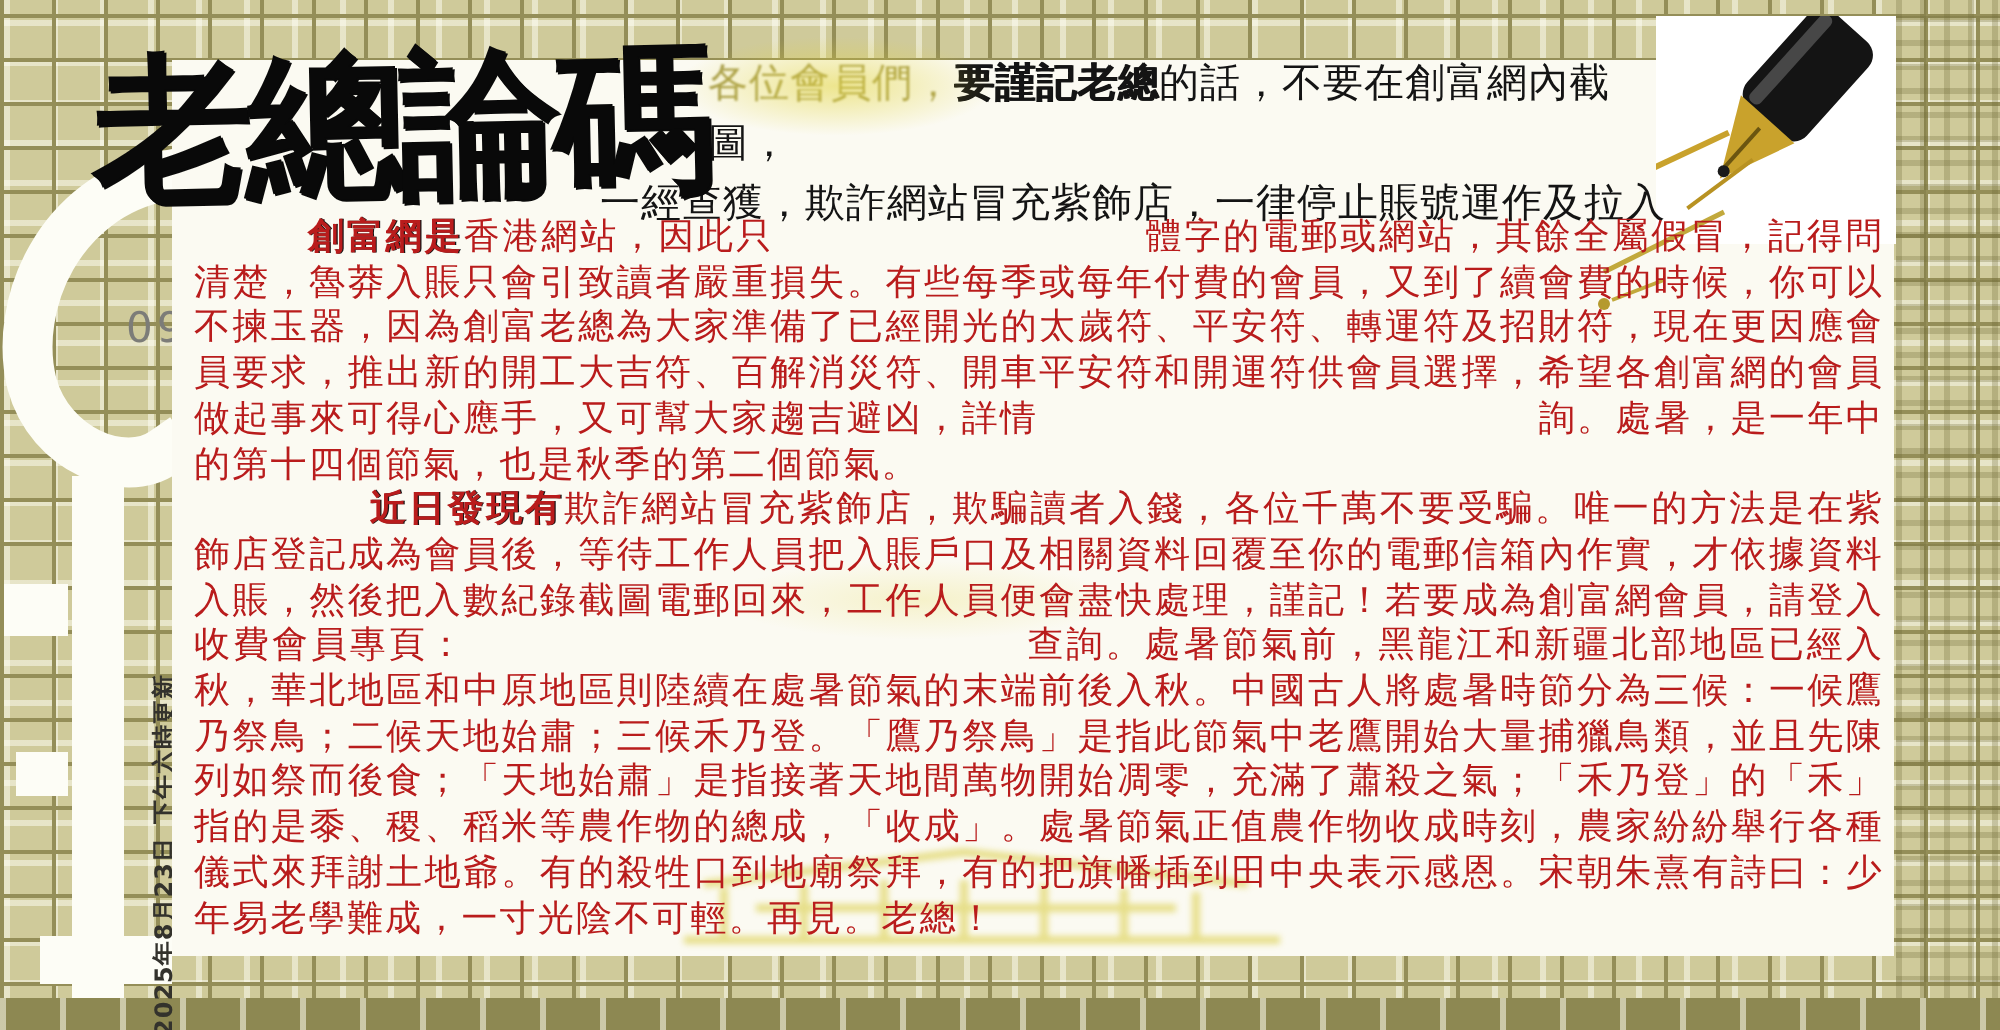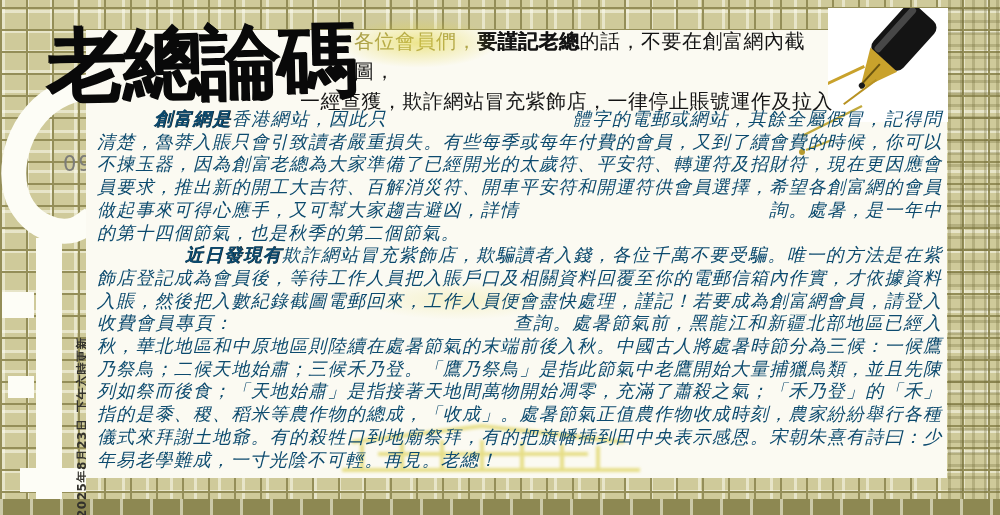--- a/index.html
+++ b/index.html
@@ -65,23 +65,22 @@
   .notice{
     position:absolute;left:300px;top:26px;width:540px;z-index:4;
     color:#141414;font-size:20px;line-height:30px;letter-spacing:.5px;
   }
   .notice .l1{padding-left:54px;}
   .notice b{font-weight:900;text-shadow:.6px 0 0 #141414;}
   .faded{color:#a49a4c;filter:blur(.4px);}
   
   .article{
     position:absolute;left:97px;top:108px;width:845px;z-index:4;
-    color:#0c4a6e;font-size:18px;line-height:22.7px;letter-spacing:1.1px;
+    color:#b91c1c;font-size:18px;line-height:22.7px;letter-spacing:1.1px;
     text-align:justify;
-    font-style:italic;
   }
   .article p{margin:0;}
   .article p b{font-weight:900;text-shadow:.6px 0 0 #161616;}
   .p1{text-indent:57px;}
   .p2{text-indent:88px;}
   .gap{display:inline-block;height:6px;}
   .gap1{width:185px;}
   .gap2{width:250px;}
   .gap3{width:280px;}
 </style>

